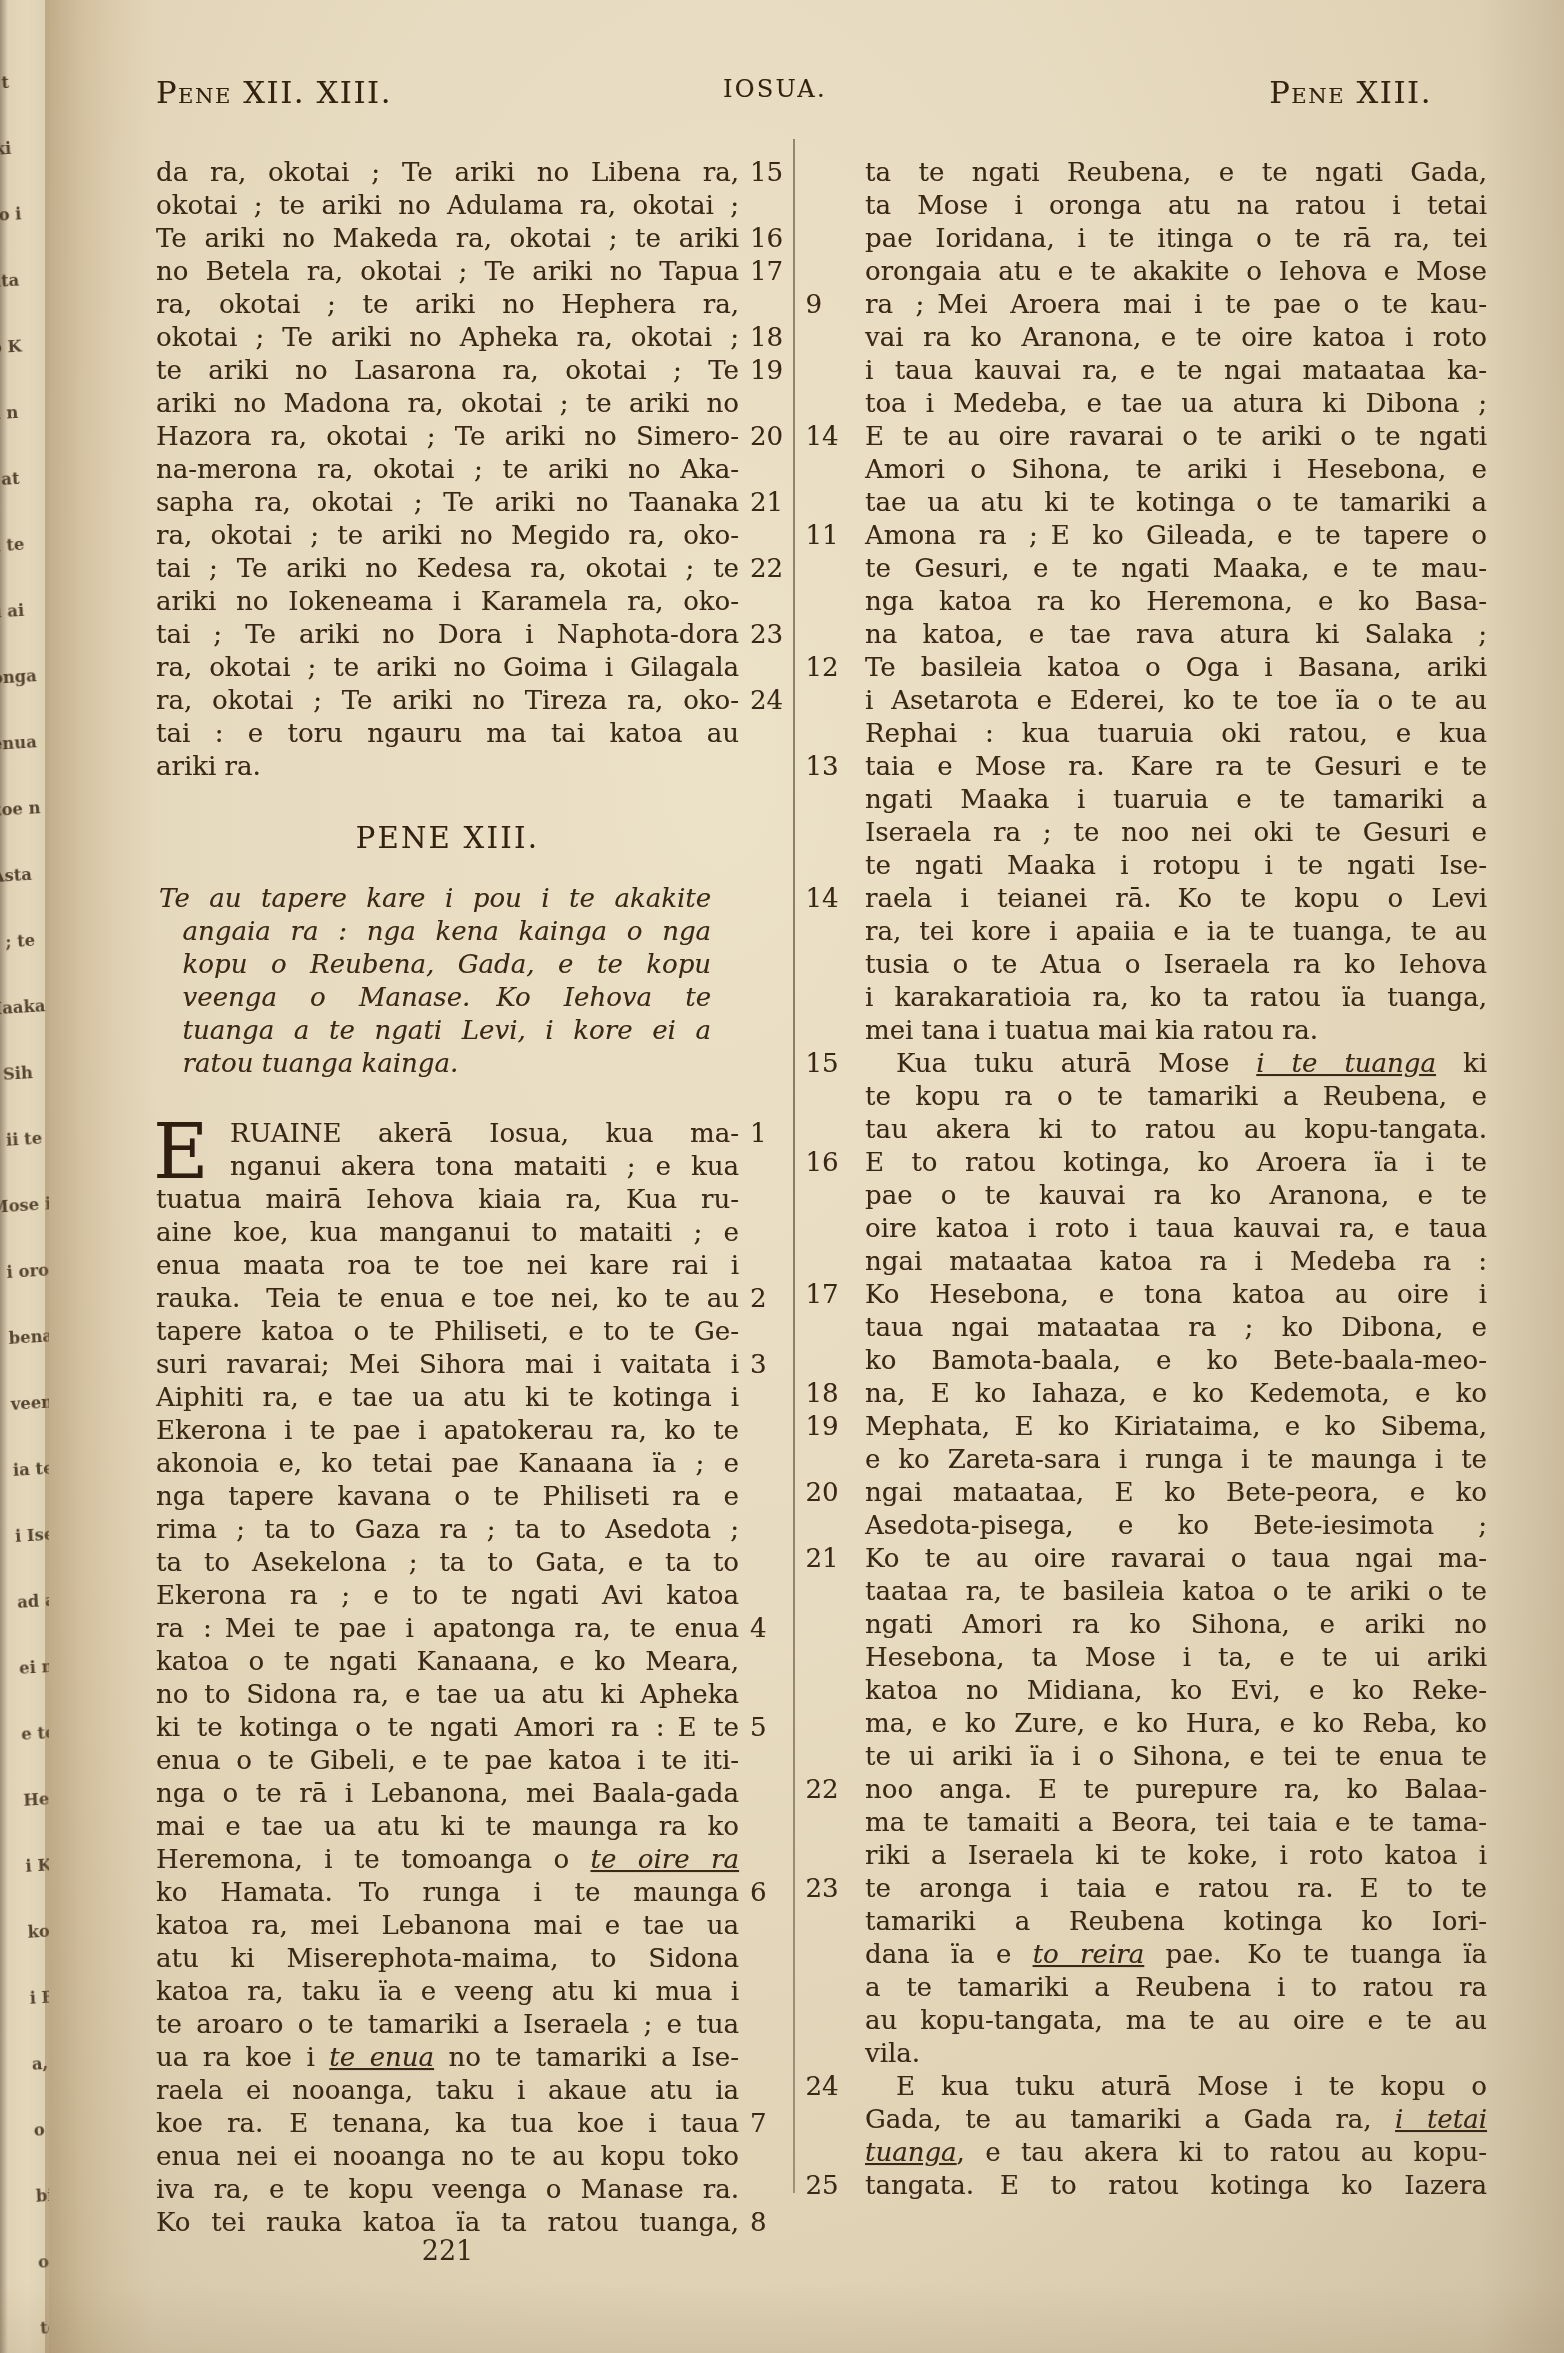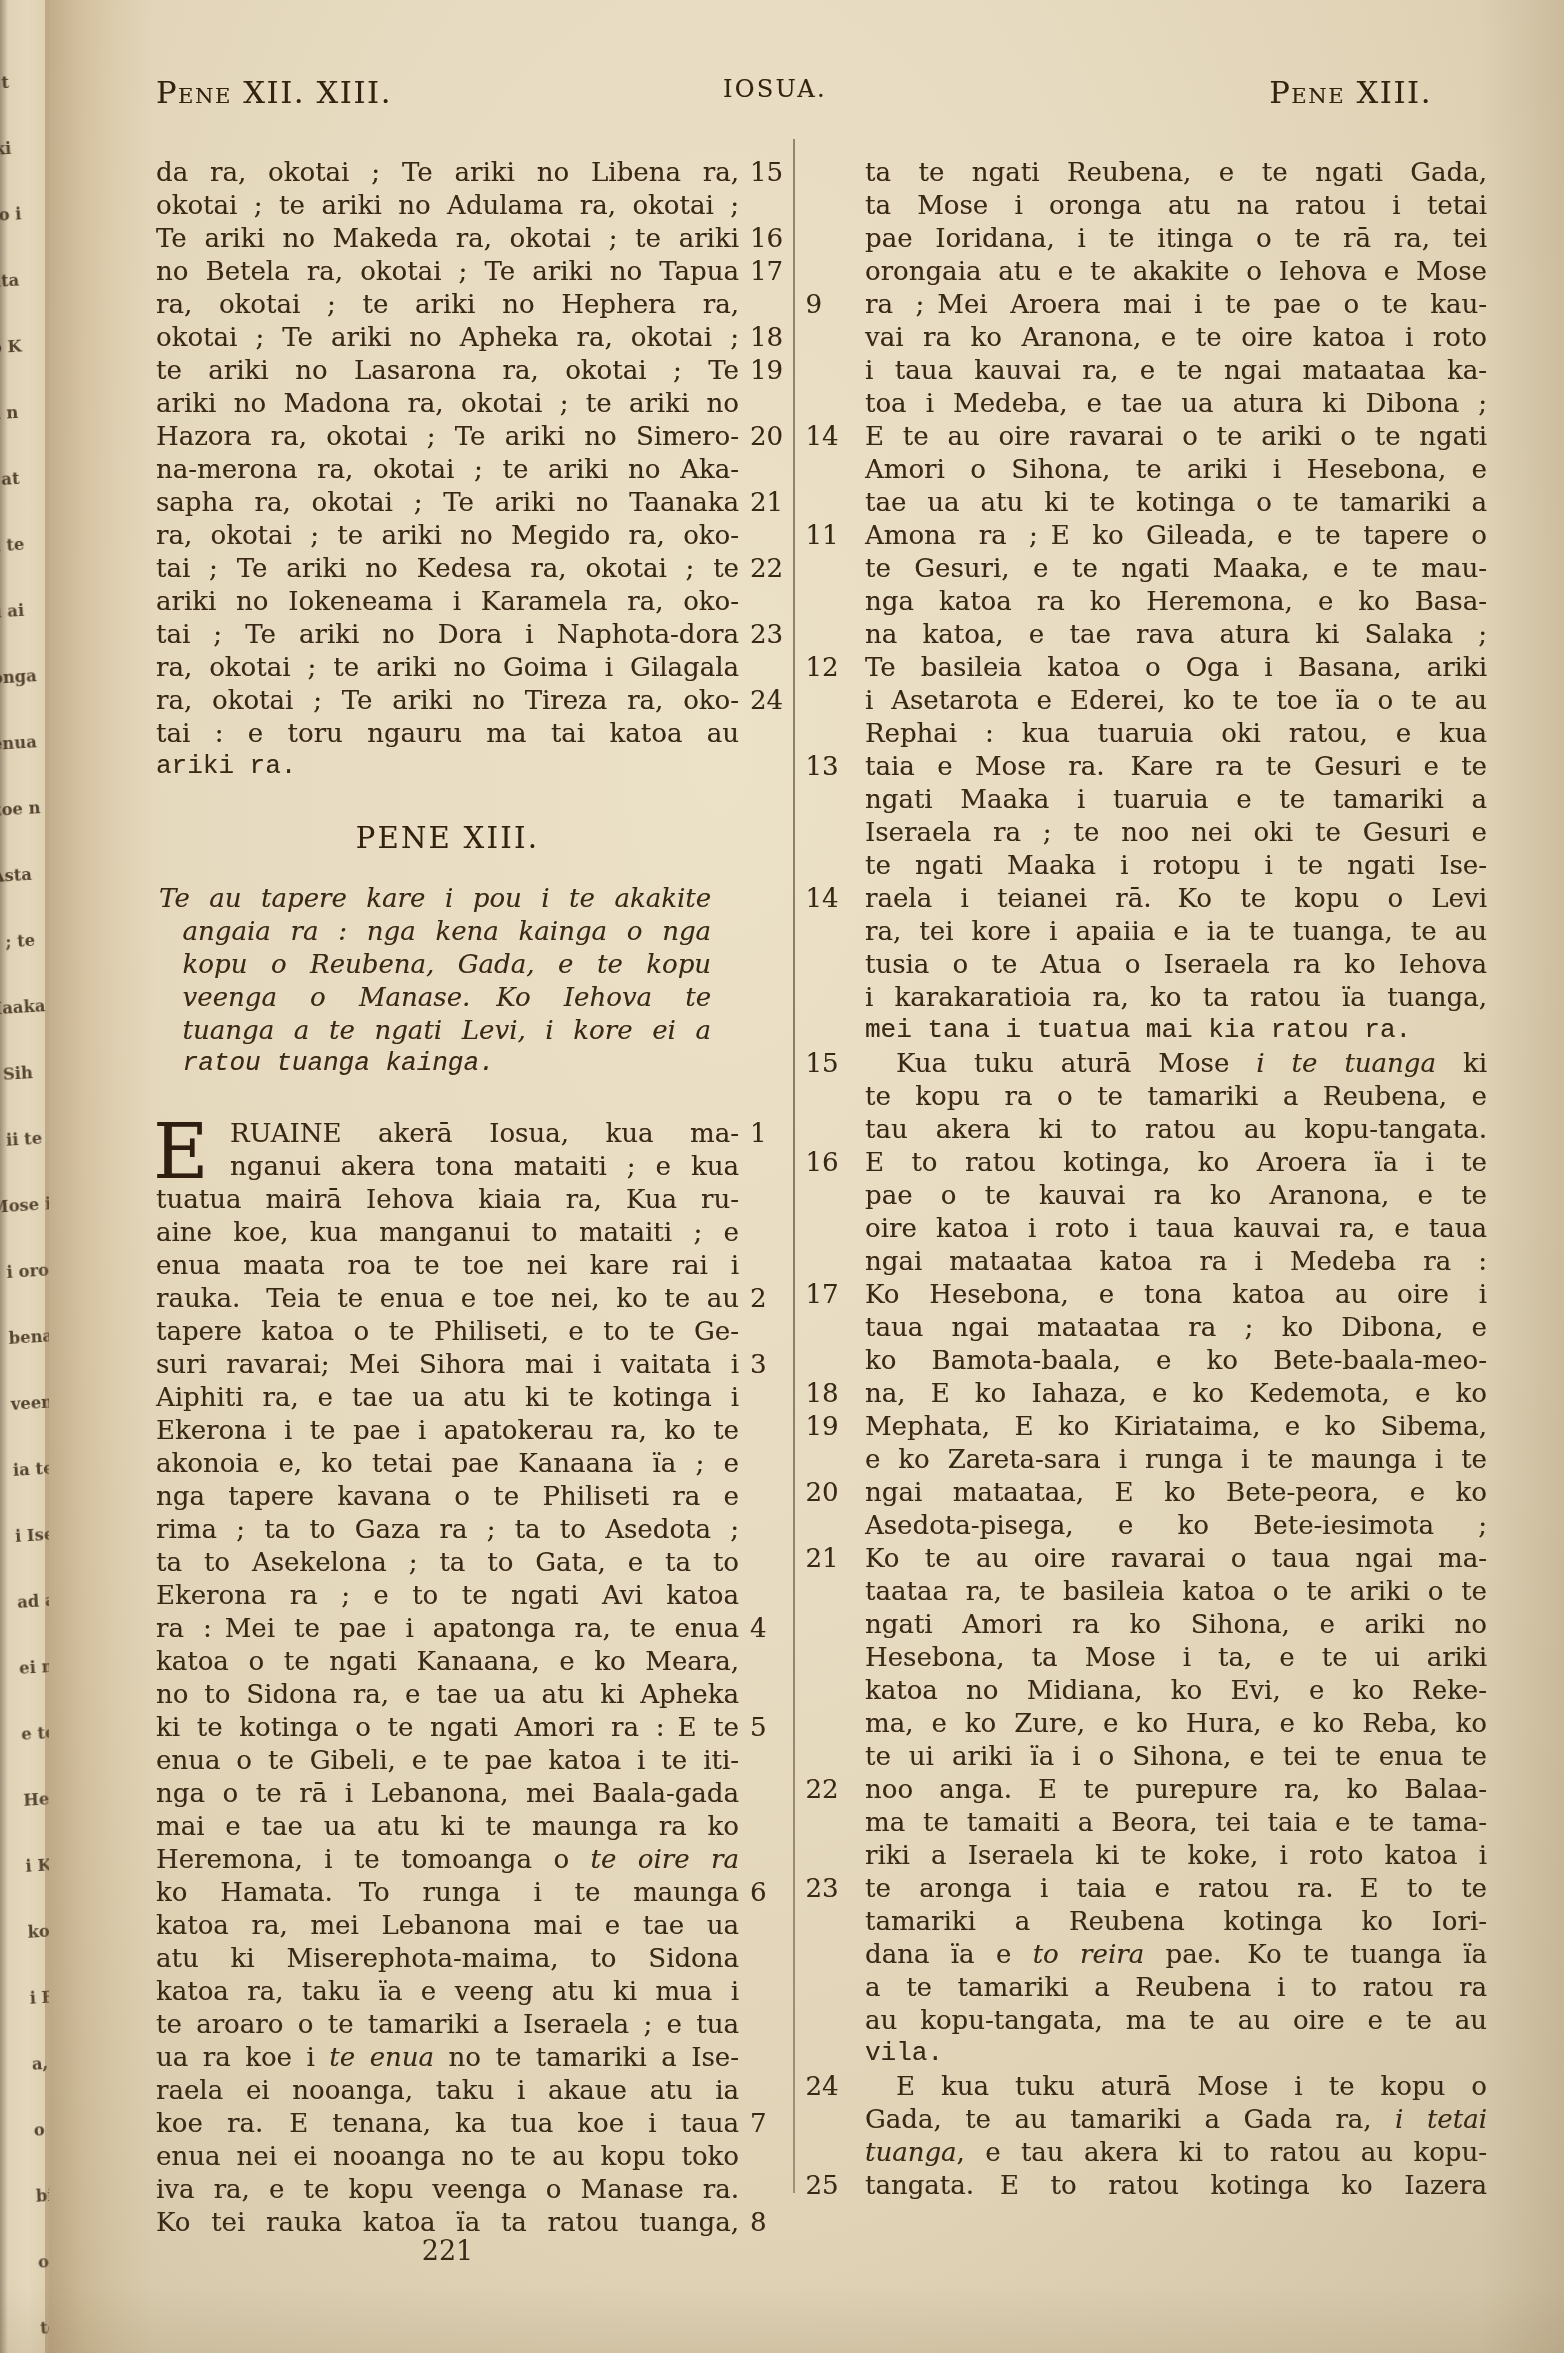--- a/index.html
+++ b/index.html
@@ -50,24 +50,24 @@
   
   .divider{
     position:absolute;left:793px;top:139px;height:2054px;width:1.6px;
     background:linear-gradient(180deg, rgba(80,62,40,.55), rgba(80,62,40,.62) 50%, rgba(80,62,40,.45));
   }
   .col{position:absolute;top:156px;color:#3a2817;font-size:26px;line-height:33px;
        text-shadow:0.2px 0.2px 0.4px rgba(70,45,25,.38);}
   .col-left{left:156px;width:583px;}
   .col-right{left:865px;width:622px;}
   .tline{position:relative;text-align:justify;text-align-last:justify;}
-  .tline.nj{text-align-last:left;font-family:Liberation Mono, monospace;}
+  .tline.nj{text-align-last:left;}
   .tline.ind{padding-left:31px;}
   .tline.dc-pad{padding-left:74px;}
-  .tline i{font-style:italic;}
+  .tline i{font-style:italic;text-decoration:underline;}
   .verse{position:absolute;top:0;color:#3a2817;}
   .col-left .verse{left:100%;margin-left:11px;width:39px;text-align:right;}
   .col-right .verse{right:100%;margin-right:12.5px;width:47px;text-align:right;}
   
   .chap{
     margin:39px 0 0 0;padding:0;height:49px;
     font-size:29px;font-weight:normal;letter-spacing:2.3px;text-align:center;
     color:#33220f;text-align-last:center;
   }
   .summary{margin:11px 0 0 3.1px;width:552px;font-style:italic;font-size:26px;}

